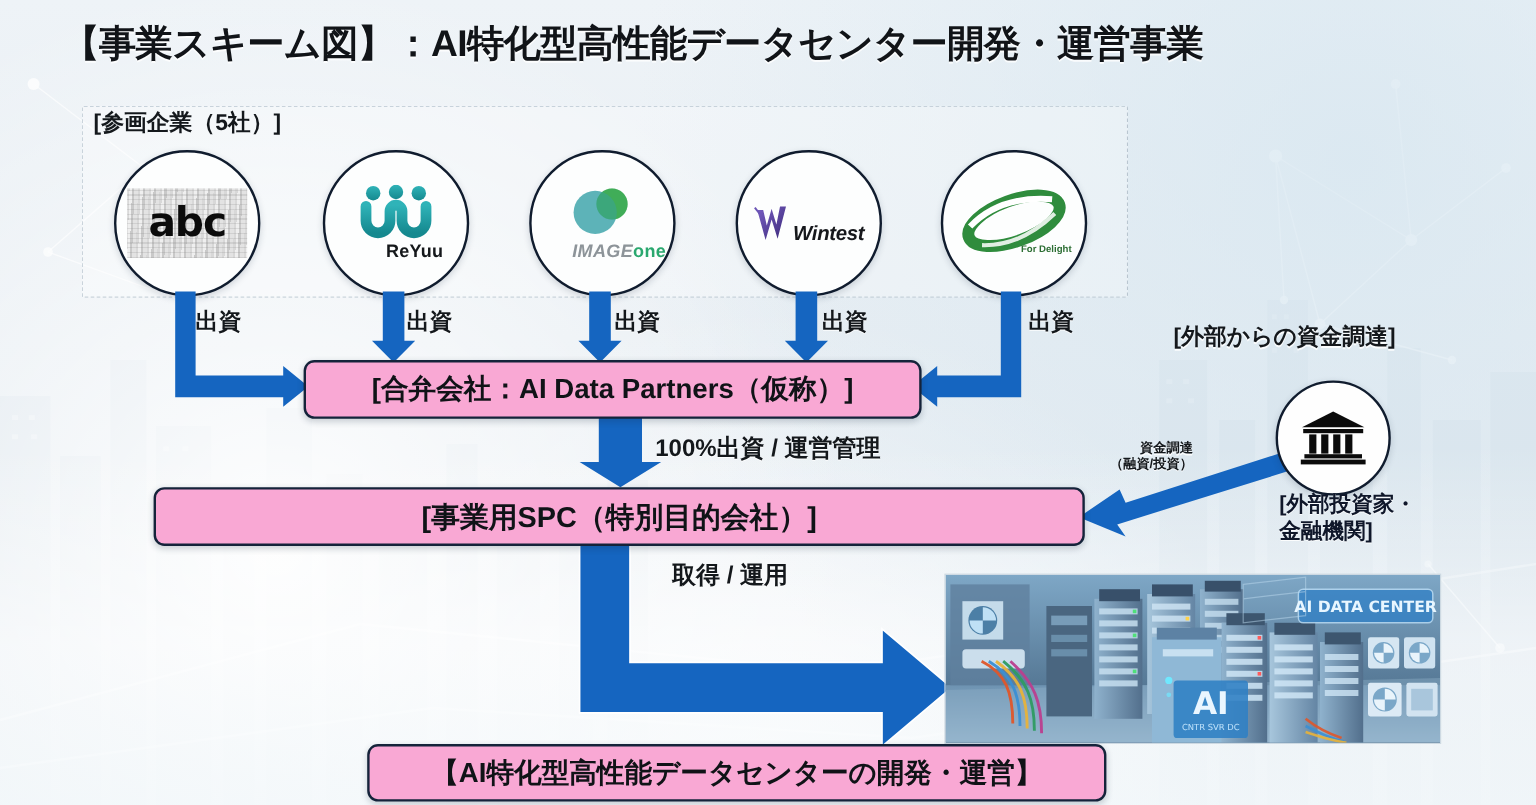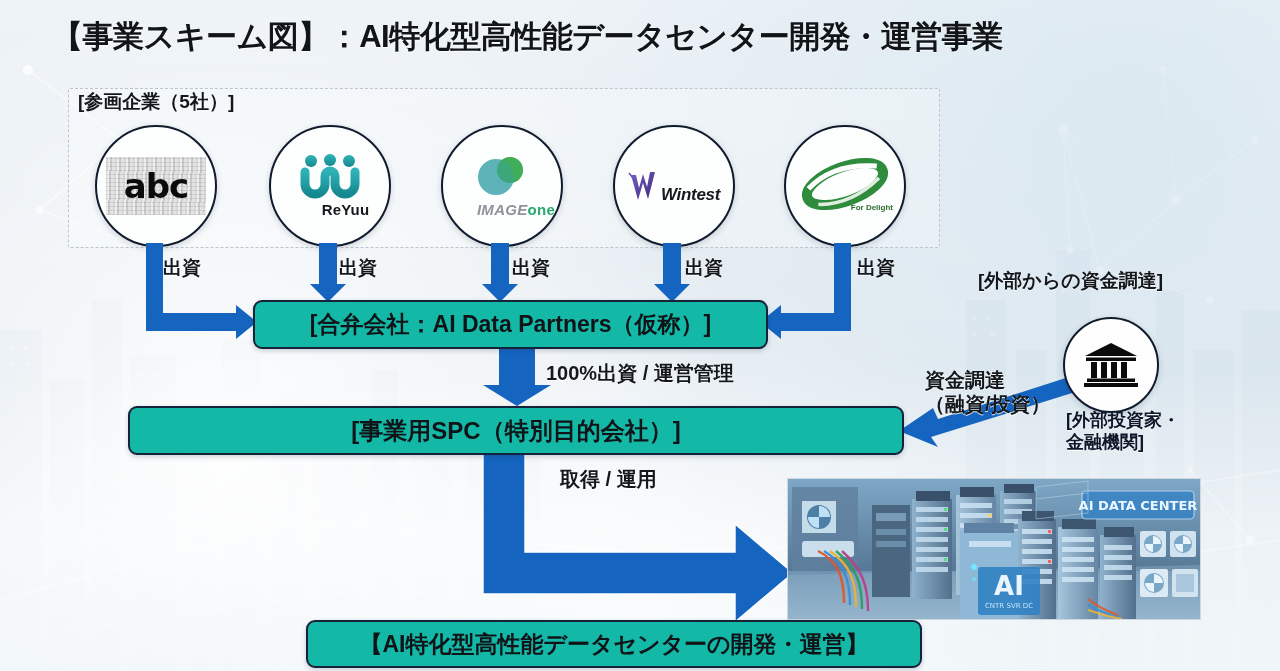--- a/index.html
+++ b/index.html
@@ -95,28 +95,28 @@
     text-shadow:0 1px 0 rgba(255,255,255,.85);}
   .al1{left:163px;top:255px;}
   .al2{left:339px;top:255px;}
   .al3{left:512px;top:255px;}
   .al4{left:685px;top:255px;}
   .al5{left:857px;top:255px;}
 
   .lbl-100{position:absolute;left:546px;top:360px;font-size:20px;font-weight:bold;color:#14181c;white-space:nowrap;text-shadow:0 1px 0 rgba(255,255,255,.85);}
   .lbl-shutoku{position:absolute;left:560px;top:466px;font-size:20px;font-weight:bold;color:#14181c;white-space:nowrap;text-shadow:0 1px 0 rgba(255,255,255,.85);}
   .lbl-ext-head{position:absolute;left:978px;top:268px;font-size:19px;font-weight:bold;color:#14181c;white-space:nowrap;text-shadow:0 1px 0 rgba(255,255,255,.85);}
-  .lbl-fund{position:absolute;left:925px;top:368px;font-size:20px;font-weight:bold;color:#14181c;
-    white-space:nowrap;line-height:1.22;text-align:left;text-shadow:0 1px 0 rgba(255,255,255,.85);}
+  .lbl-fund{position:absolute;left:925px;top:368px;font-size:11px;font-weight:bold;color:#14181c;
+    white-space:nowrap;line-height:1.22;text-align:right;text-shadow:0 1px 0 rgba(255,255,255,.85);}
   .lbl-invest{position:absolute;left:1048px;top:410px;font-size:18px;font-weight:bold;color:#0f172a;
     white-space:nowrap;line-height:1.2;text-shadow:0 1px 0 rgba(255,255,255,.85);margin-left:18px;}
 
   
   .boxy{
-    position:absolute;background:#14b8a6;border:2px solid #15233a;border-radius:9px;
+    position:absolute;background:#f9a8d4;border:2px solid #15233a;border-radius:9px;
     display:flex;align-items:center;justify-content:center;
     box-shadow:0 2px 5px rgba(20,40,60,.20);
   }
   .box-jv{left:253px;top:300px;width:511px;height:45px;}
   .box-jv span{font-size:23px;font-weight:bold;color:#101317;white-space:nowrap;}
   .box-spc{left:128px;top:406px;width:772px;height:45px;}
   .box-spc span{font-size:24px;font-weight:bold;color:#101317;white-space:nowrap;}
   .box-bottom{left:306px;top:620px;width:612px;height:44px;}
   .box-bottom span{font-size:23px;font-weight:bold;color:#101317;white-space:nowrap;}
 

